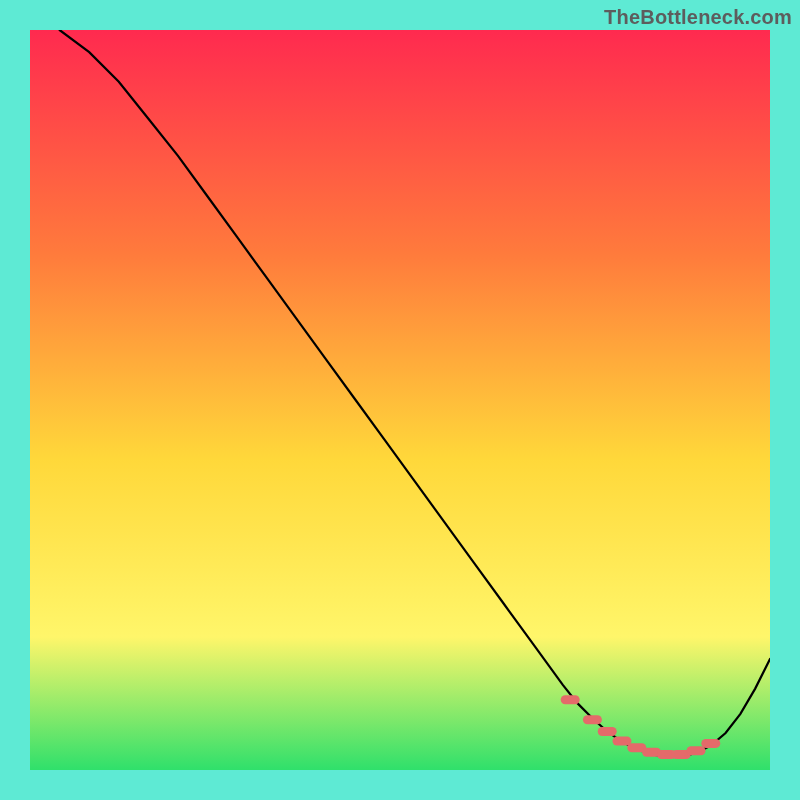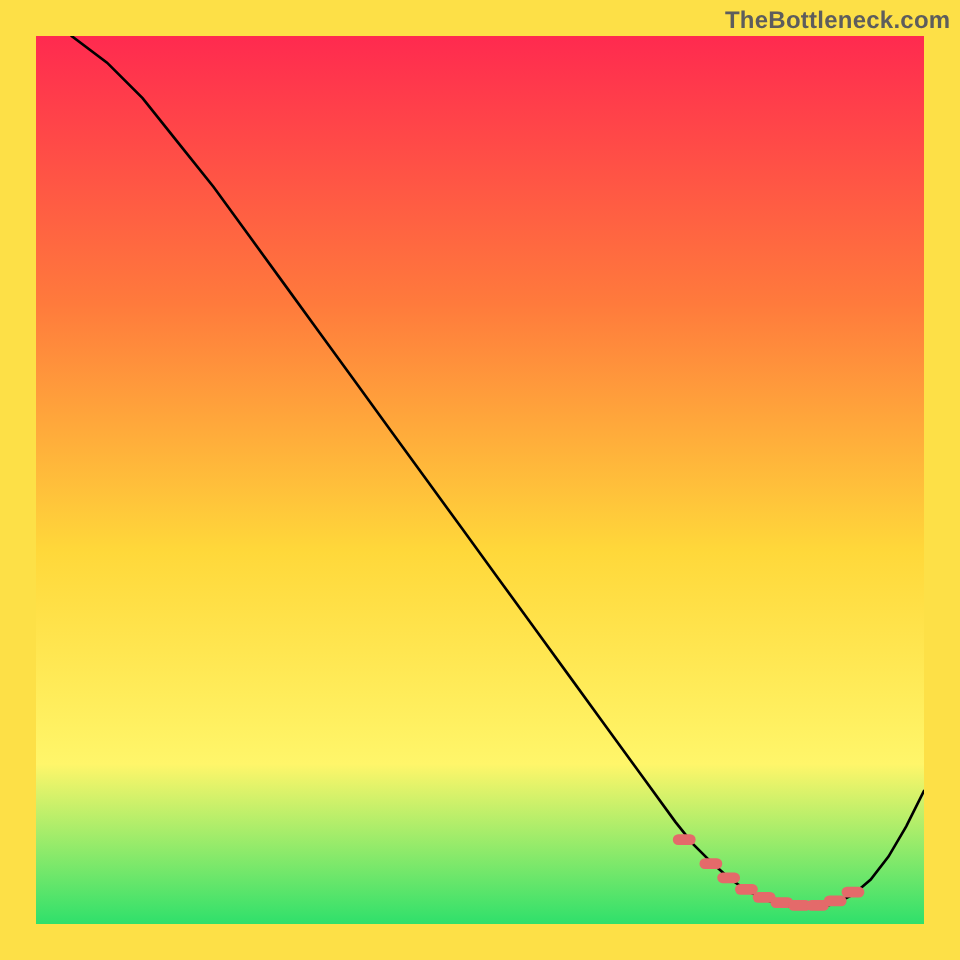--- a/index.html
+++ b/index.html
@@ -8,21 +8,21 @@
     width: 800px;
     height: 800px;
     background: #000;
     font-family: Arial, Helvetica, sans-serif;
     overflow: hidden;
   }
   .stage {
     position: relative;
     width: 800px;
     height: 800px;
-    background: #fde047;
+    background: #5eead4;
   }
   .plot {
     position: absolute;
     left: 30px;
     top: 30px;
     width: 740px;
     height: 740px;
   }
   .watermark {
     position: absolute;

